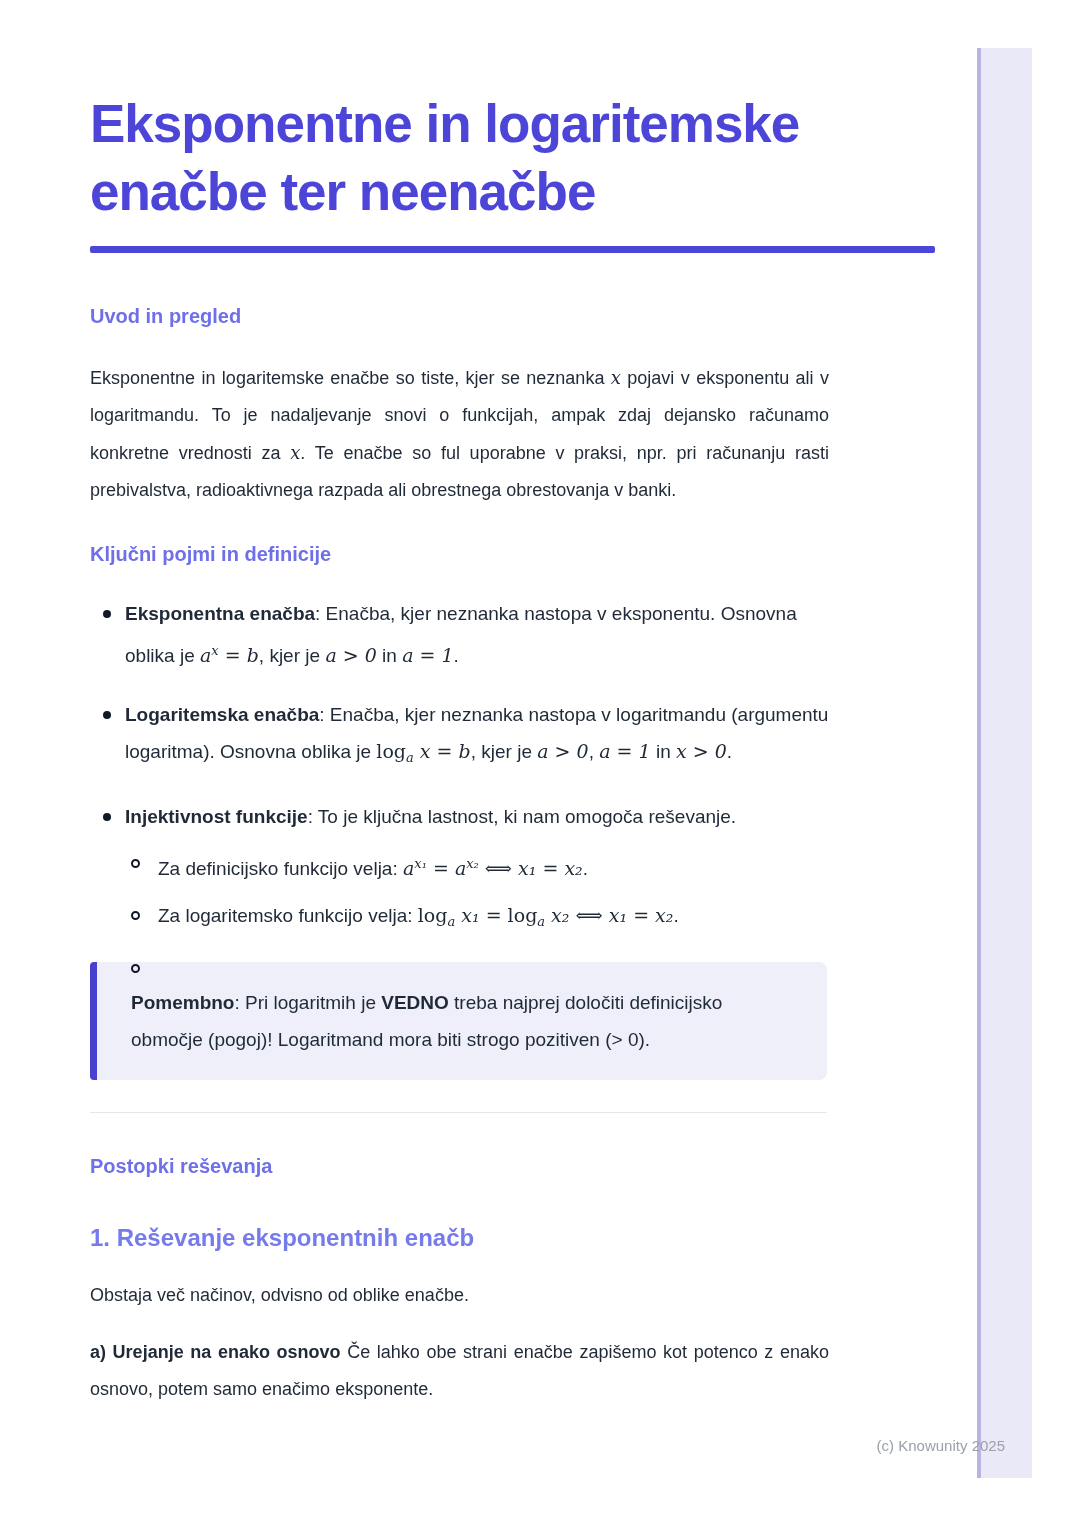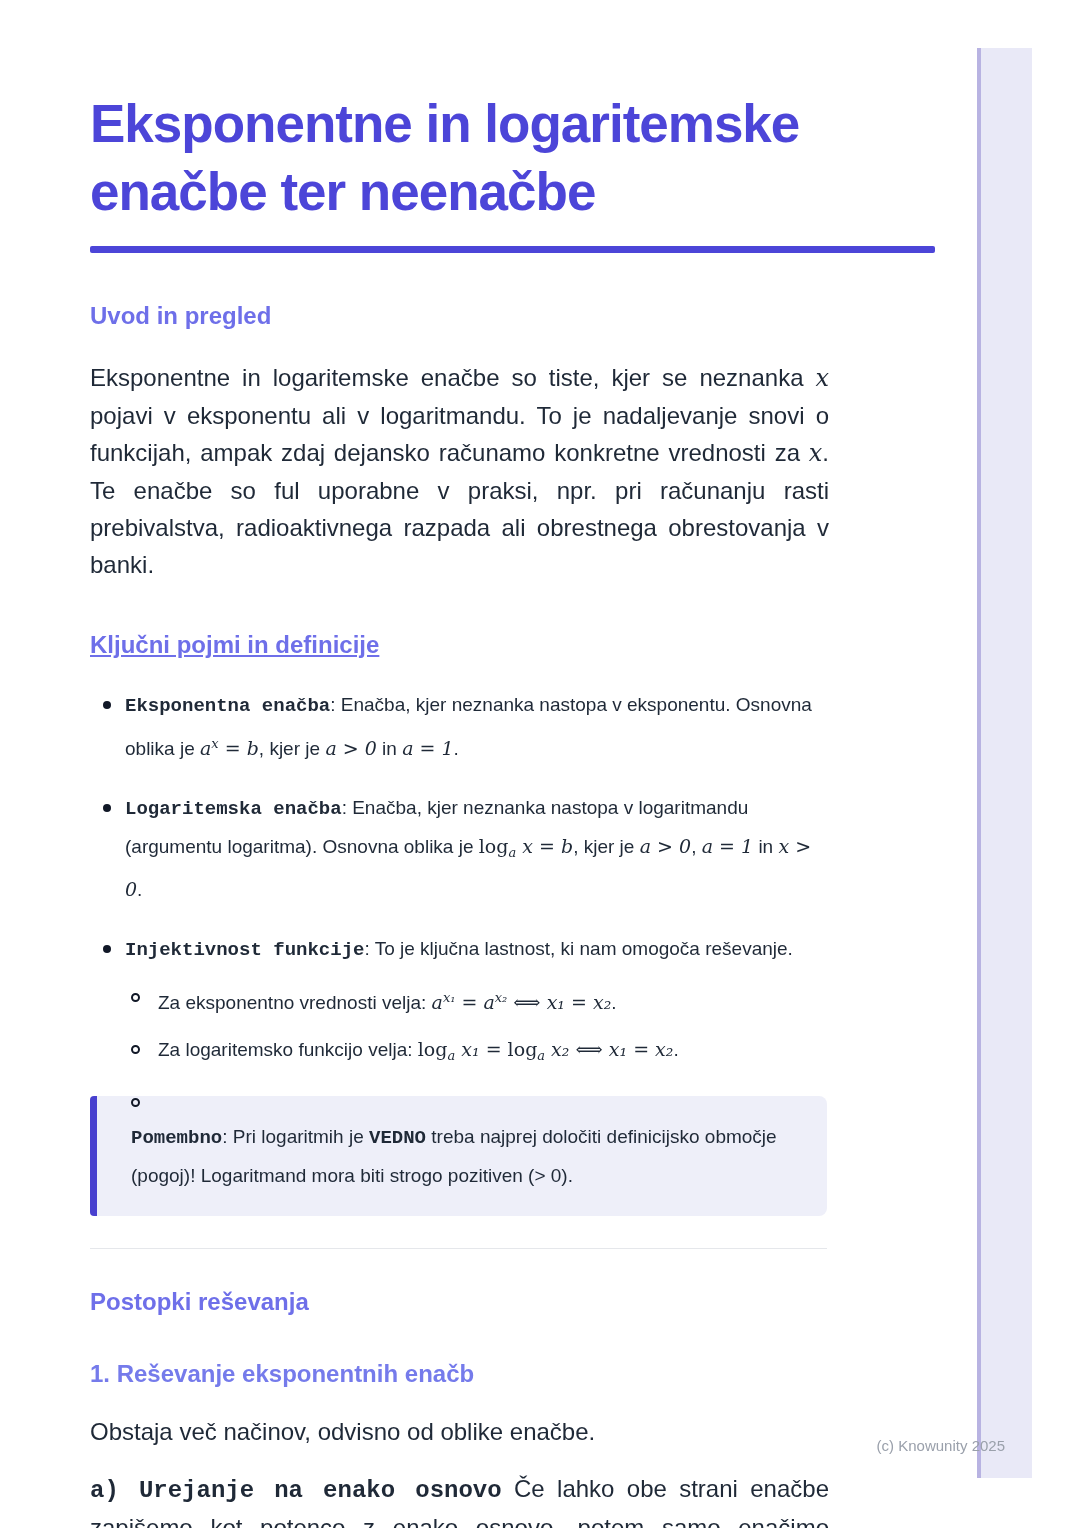--- a/index.html
+++ b/index.html
@@ -26,32 +26,32 @@
   }
 
   .content{position:absolute;left:90px;top:0;width:739px;z-index:2;}
 
   h1.doc-title{
     margin-top:90px;font-size:53px;line-height:68px;font-weight:800;
     letter-spacing:-1px;color:var(--title-color);width:870px;
   }
   .title-rule{margin-top:20px;width:845px;height:7px;background:var(--rule-color);border-radius:2px;}
 
-  h2.section-heading{font-size:24px;line-height:34px;font-weight:700;color:var(--h2-color);}
+  h2.section-heading{font-size:20px;line-height:34px;font-weight:700;color:var(--h2-color);}
   h2.intro-heading{margin-top:46px;}
-  h2.concepts-heading{margin-top:45px;text-decoration:underline;}
+  h2.concepts-heading{margin-top:28px;}
   h2.methods-heading{margin-top:36px;}
   h3.sub-heading{margin-top:40px;font-size:24px;line-height:30px;font-weight:600;color:var(--h3-color);}
 
-  p.body-text{font-size:24px;line-height:37px;}
+  p.body-text{font-size:18px;line-height:37px;}
   p.justified{text-align:justify;}
   p.intro-paragraph{margin-top:26px;}
   p.methods-p1{margin-top:24px;}
   p.methods-p2{margin-top:20px;}
-  .bold{font-weight:700;font-family:Liberation Mono, monospace;}
+  .bold{font-weight:700;}
 
   .math{font-family:"DejaVu Serif",serif;font-style:italic;}
   .math .roman{font-style:normal;}
   .msup{font-size:13px;vertical-align:7px;font-style:italic;}
   .msub{font-size:13px;vertical-align:-4px;font-style:italic;}
 
   ul.bullet-list{margin-top:24px;list-style:none;}
   ul.bullet-list > li{position:relative;padding-left:35px;font-size:19px;line-height:37px;margin-bottom:22px;}
   .bullet-dot{
     position:absolute;left:13px;top:15px;width:8px;height:8px;border-radius:50%;
@@ -111,21 +111,21 @@
         <span class="bold">Logaritemska enačba</span><span>: Enačba, kjer neznanka nastopa v logaritmandu (argumentu logaritma). Osnovna oblika je </span><span class="math"><span class="roman">log</span><span class="msub">a</span><span> x = b</span></span><span>, kjer je </span><span class="math">a &gt; 0</span><span>, </span><span class="math">a = 1</span><span> in </span><span class="math">x &gt; 0</span><span>.</span>
       </li>
 
       <li>
         <span class="bullet-dot"></span>
         <span class="bold">Injektivnost funkcije</span><span>: To je ključna lastnost, ki nam omogoča reševanje.</span>
 
         <ul class="sub-list">
           <li>
             <span class="circle-dot"></span>
-            <span>Za eksponentno vrednosti velja: </span><span class="math"><span>a</span><span class="msup">x₁</span><span> = </span><span>a</span><span class="msup">x₂</span><span class="roman">  ⟺  </span><span>x₁ = x₂</span></span><span>.</span>
+            <span>Za definicijsko funkcijo velja: </span><span class="math"><span>a</span><span class="msup">x₁</span><span> = </span><span>a</span><span class="msup">x₂</span><span class="roman">  ⟺  </span><span>x₁ = x₂</span></span><span>.</span>
           </li>
           <li>
             <span class="circle-dot"></span>
             <span>Za logaritemsko funkcijo velja: </span><span class="math"><span class="roman">log</span><span class="msub">a</span><span> x₁</span><span> = </span><span class="roman">log</span><span class="msub">a</span><span> x₂</span><span class="roman">  ⟺  </span><span>x₁ = x₂</span></span><span>.</span>
           </li>
           <li>
             <span class="circle-dot"></span>
           </li>
         </ul>
       </li>

